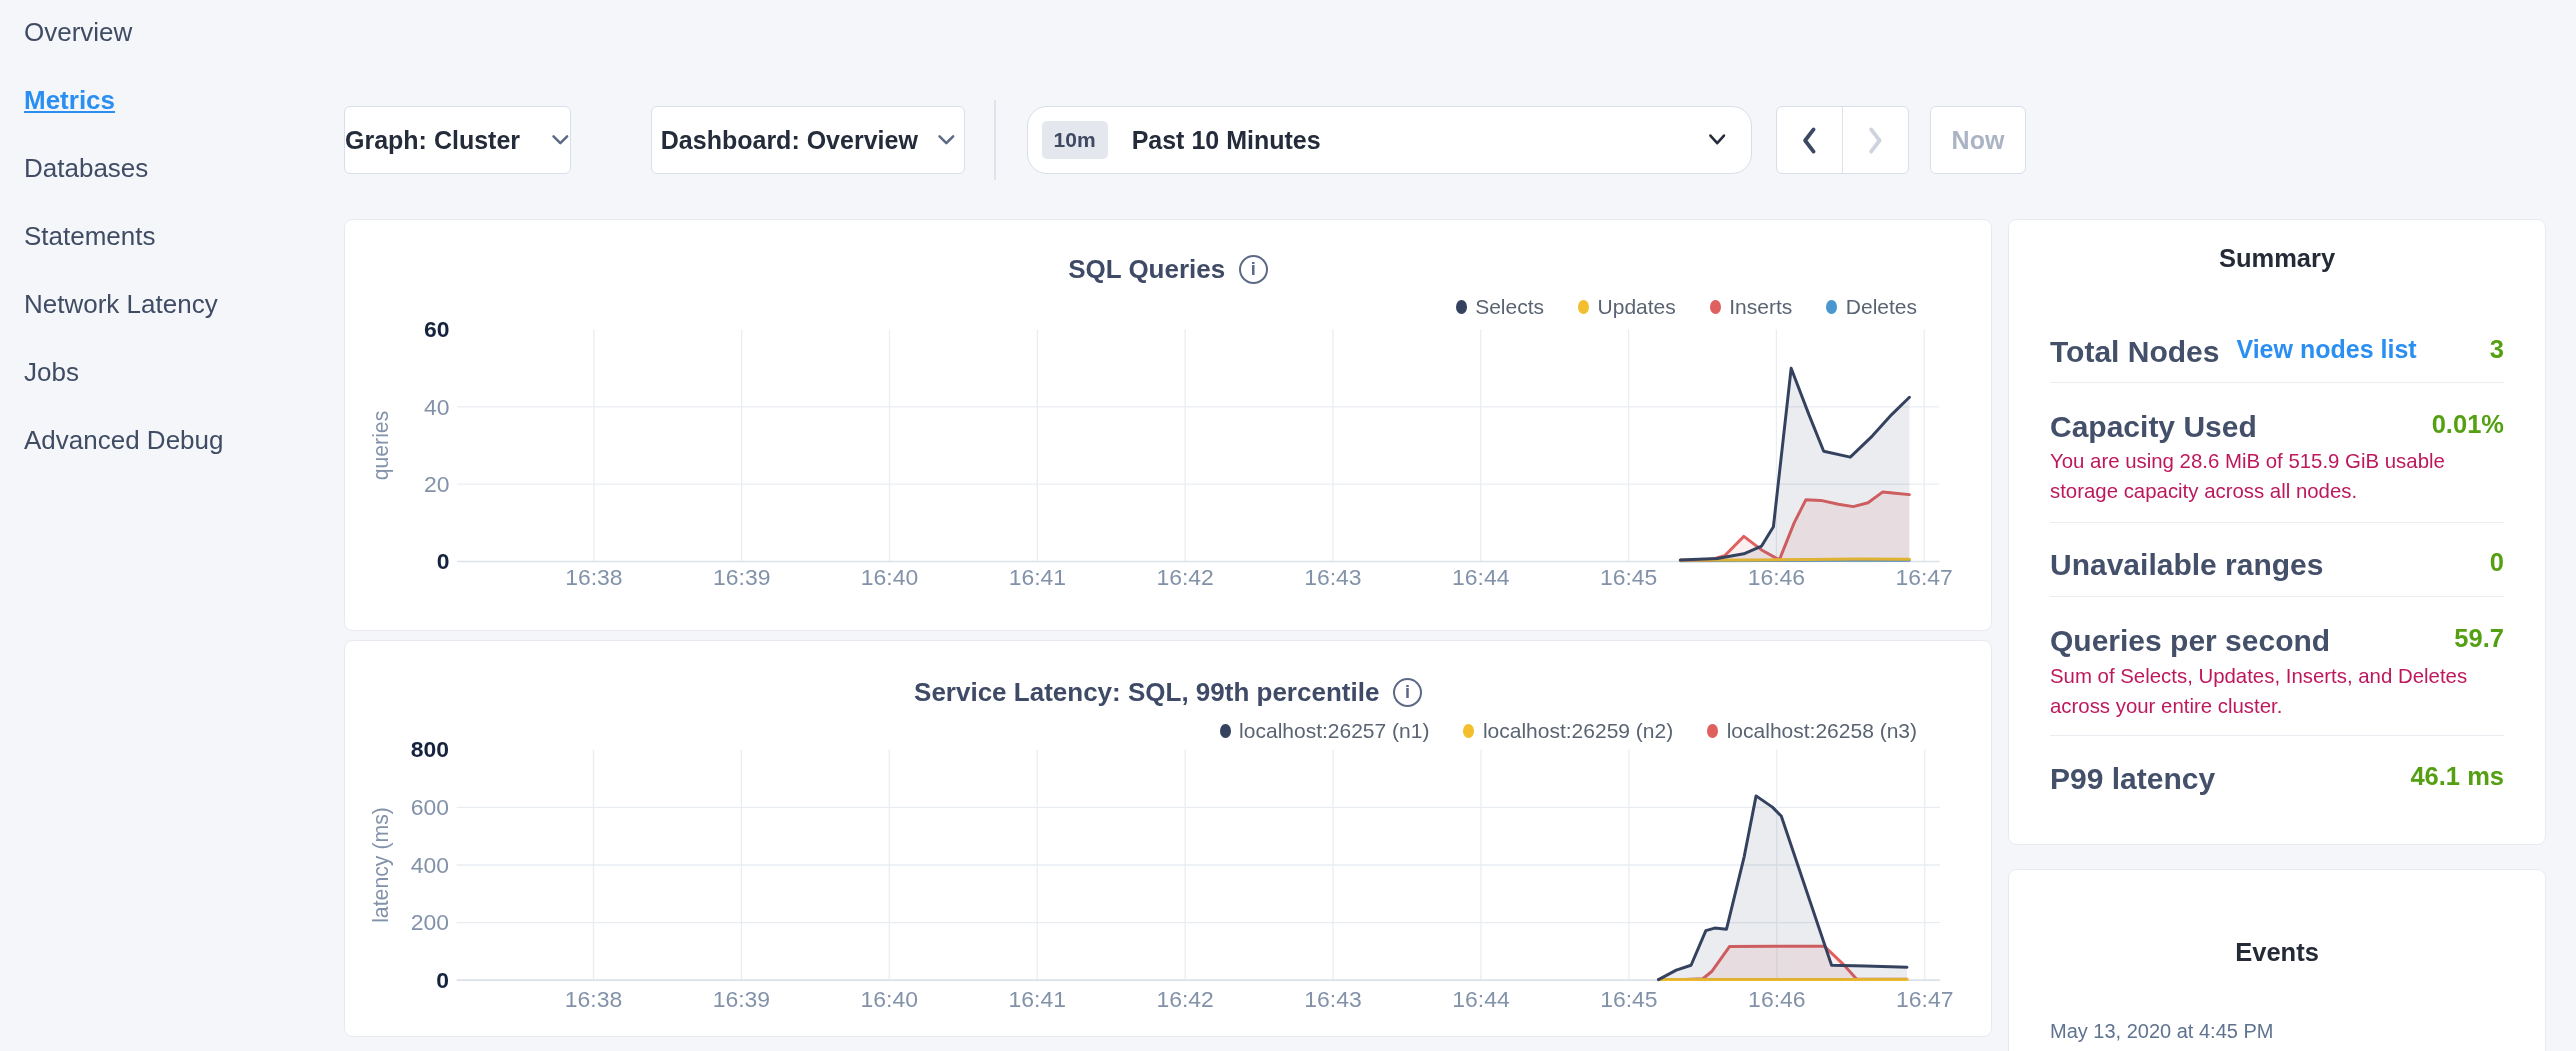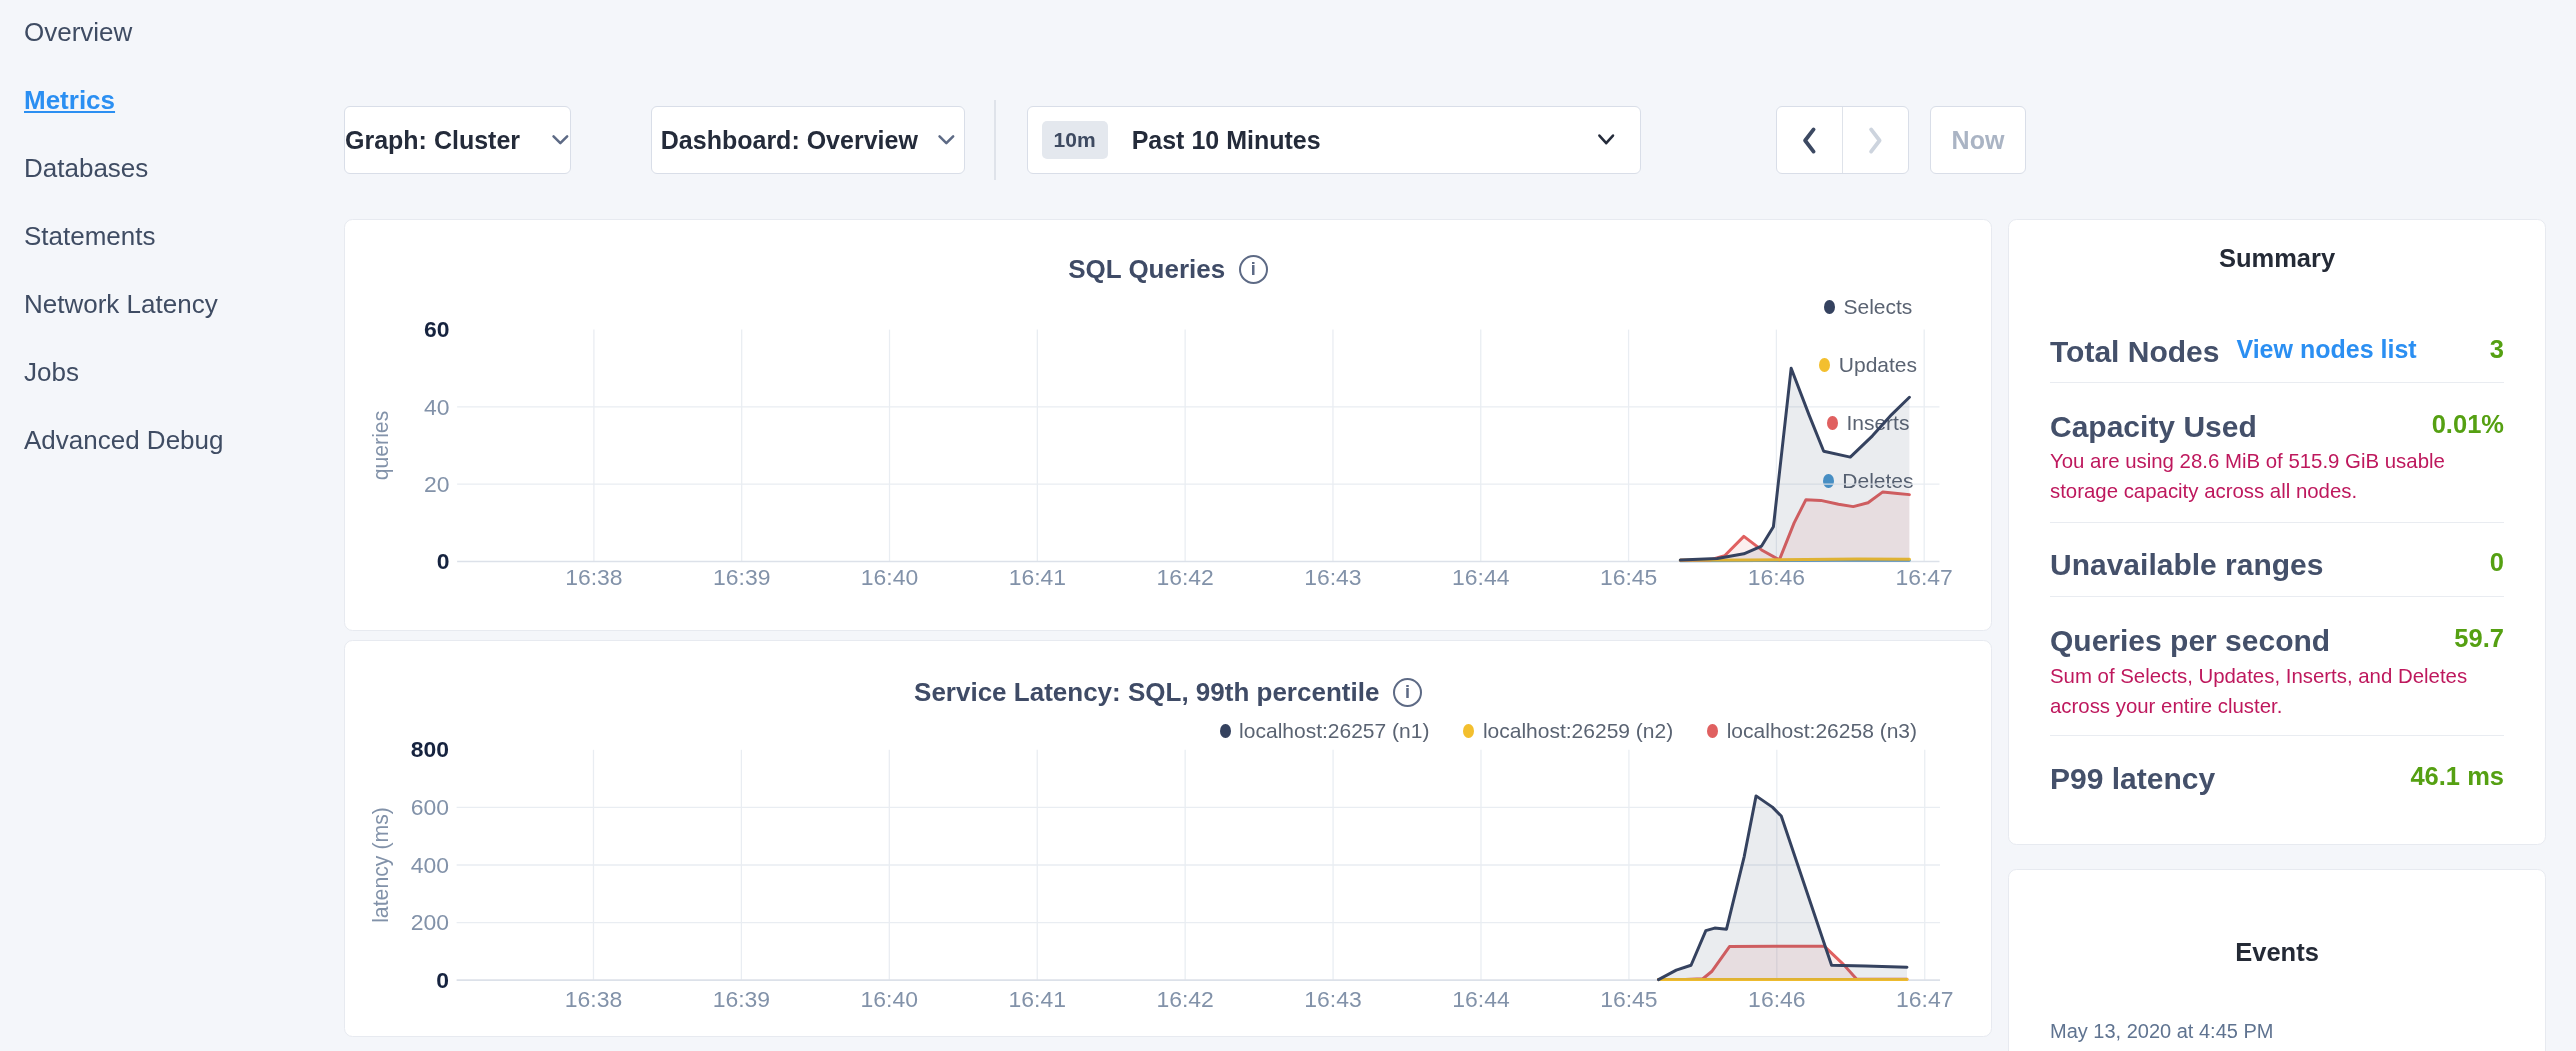--- a/index.html
+++ b/index.html
@@ -108,21 +108,21 @@
     <span class="lbl">Dashboard: Overview</span>
     <span class="chev-down">
       <svg width="18.7" height="13.6" viewBox="0 0 22 16">
           <polyline points="3,4 11,12 19,4" fill="none" stroke="#5d6a85" stroke-width="3" stroke-linecap="round" stroke-linejoin="round"></polyline>
         </svg>
     </span>
   </div>
 
   <div class="vdivider"></div>
 
-  <div class="ctrl" style="left:1027px; width:614px;">
+  <div class="ctrl" style="left:1027px; width:725px;border-radius:20px;">
     <span class="badge-10m">10m</span>
     <span class="lbl">Past 10 Minutes</span>
     <span style="margin-left:auto; margin-right:24px; display:inline-flex;">
       <svg width="20.4" height="13.6" viewBox="0 0 24 16">
           <polyline points="4,3 12,12 20,3" fill="none" stroke="#242b3a" stroke-width="3" stroke-linecap="round" stroke-linejoin="round"></polyline>
         </svg>
     </span>
   </div>
 
   <div class="ctrl" style="left:1776px; width:133px; padding:0;">
@@ -140,21 +140,21 @@
 
   <div class="ctrl now-btn" style="left:1930px; width:96px;">
     <span>Now</span>
   </div>
 
   <div class="card" style="left:344px; top:219px; width:1648px; height:412px;">
     <div class="chart-title-row" style="top:34px;">
       <span class="chart-title">SQL Queries</span>
       <span class="info-icon">i</span>
     </div>
-    <div class="legend" style="top:75px;flex-direction:column;" id="legend-0">
+    <div class="legend" style="top:75px;" id="legend-0">
         <span class="legend-item">
           <span class="legend-dot" style="background: rgb(53, 66, 95);"></span>
           <span class="legend-label">Selects</span>
         </span>
         <span class="legend-item">
           <span class="legend-dot" style="background: rgb(243, 191, 46);"></span>
           <span class="legend-label">Updates</span>
         </span>
         <span class="legend-item">
           <span class="legend-dot" style="background: rgb(224, 96, 96);"></span>

